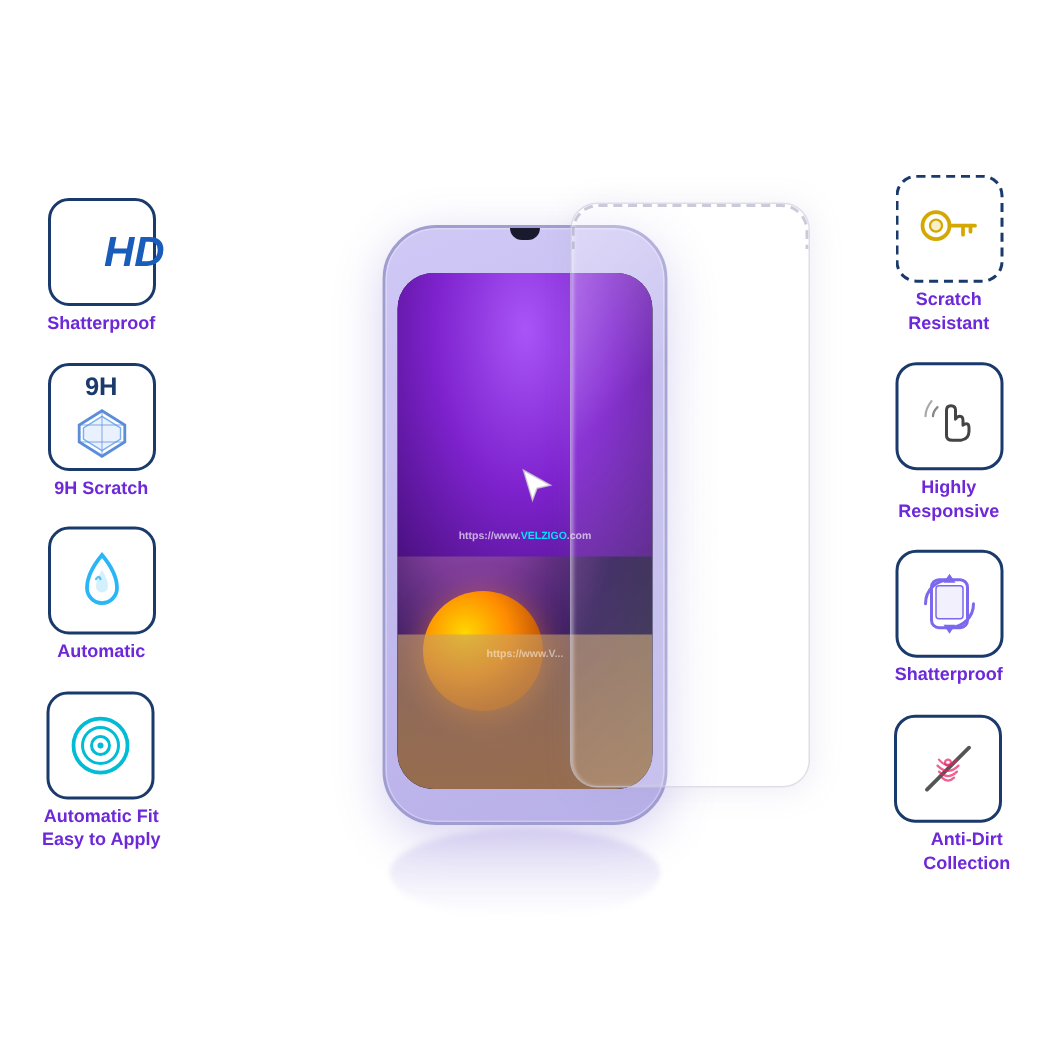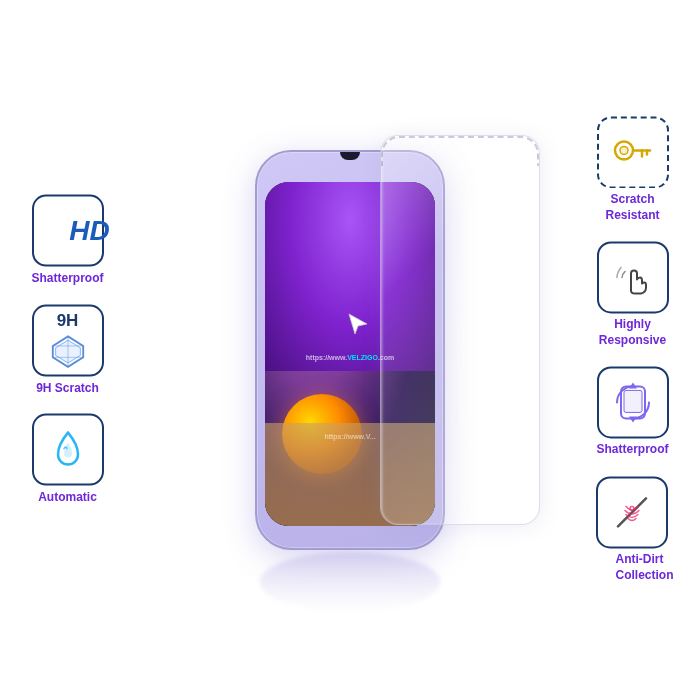--- a/index.html
+++ b/index.html
@@ -251,20 +251,36 @@
         <svg width="36" height="42" viewBox="0 0 36 42">
           <path d="M18,4 Q28,16 28,26 A10,10 0 0,1 8,26 Q8,16 18,4Z" fill="none" stroke="#29b6f6" stroke-width="2.5"></path>
           <path d="M18,14 Q22,20 22,25 A4,4 0 0,1 14,25 Q14,20 18,14Z" fill="rgba(41,182,246,0.2)"></path>
 
           <path d="M14,20 Q16,17 17,20" fill="none" stroke="rgba(41,182,246,0.8)" stroke-width="1.5" stroke-linecap="round"></path>
         </svg>
       </div>
       <span class="feature-label">Automatic</span>
     </div>
 
+    <div class="feature-item">
+      <div class="feature-box">
+        <svg width="44" height="44" viewBox="0 0 44 44">
+
+          <circle cx="22" cy="22" r="18" fill="none" stroke="#00bcd4" stroke-width="2.5"></circle>
+
+          <circle cx="22" cy="22" r="12" fill="none" stroke="#00bcd4" stroke-width="2"></circle>
+
+          <circle cx="22" cy="22" r="6" fill="none" stroke="#00bcd4" stroke-width="2"></circle>
+
+          <circle cx="22" cy="22" r="2" fill="#00bcd4"></circle>
+        </svg>
+      </div>
+      <span class="feature-label" style="white-space:pre-line;text-align:center;">Automatic Fit
+Easy to Apply</span>
+    </div>
 
   </div>
 
   <div class="center-area">
     <div class="phone-wrapper">
       <div class="phone-body">
         <div class="phone-notch"></div>
         <div class="phone-screen">
           <div class="phone-screen-bg">
             <div class="fabric-area"></div>
@@ -348,19 +364,19 @@
 
           <line x1="8" y1="36" x2="36" y2="8" stroke="#555" stroke-width="2.5" stroke-linecap="round"></line>
 
           <path d="M18,28 Q22,32 26,28" fill="none" stroke="#e91e63" stroke-width="1.5" stroke-linecap="round" opacity="0.7"></path>
           <path d="M16,24 Q22,30 28,24" fill="none" stroke="#e91e63" stroke-width="1.5" stroke-linecap="round" opacity="0.7"></path>
           <path d="M15,20 Q22,27 29,20" fill="none" stroke="#e91e63" stroke-width="1.5" stroke-linecap="round" opacity="0.7"></path>
           <path d="M16,16 Q22,23 28,16" fill="none" stroke="#e91e63" stroke-width="1.5" stroke-linecap="round" opacity="0.7"></path>
           <circle cx="22" cy="18" r="2" fill="none" stroke="#e91e63" stroke-width="1.5" opacity="0.7"></circle>
         </svg>
       </div>
-      <span class="feature-label" style="white-space:pre-line;text-align:left;margin-left:24px;">Anti-Dirt
+      <span class="feature-label" style="white-space:pre-line;text-align:center;margin-left:24px;">Anti-Dirt
 Collection</span>
     </div>
 
   </div>
 
 </div>
 
 </body></html>

